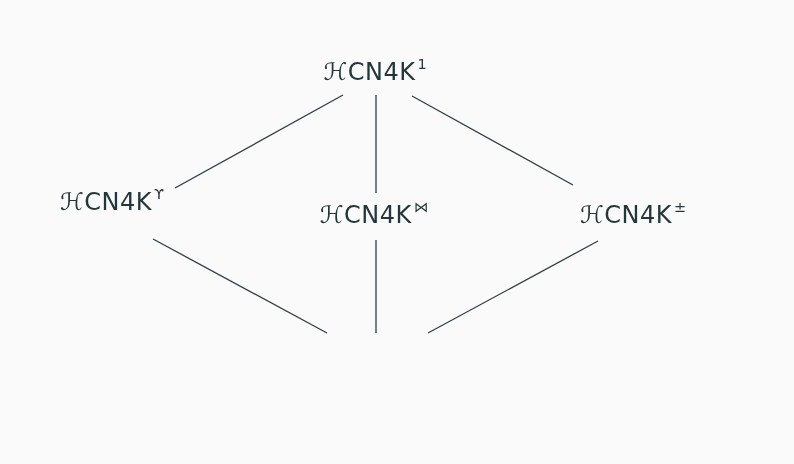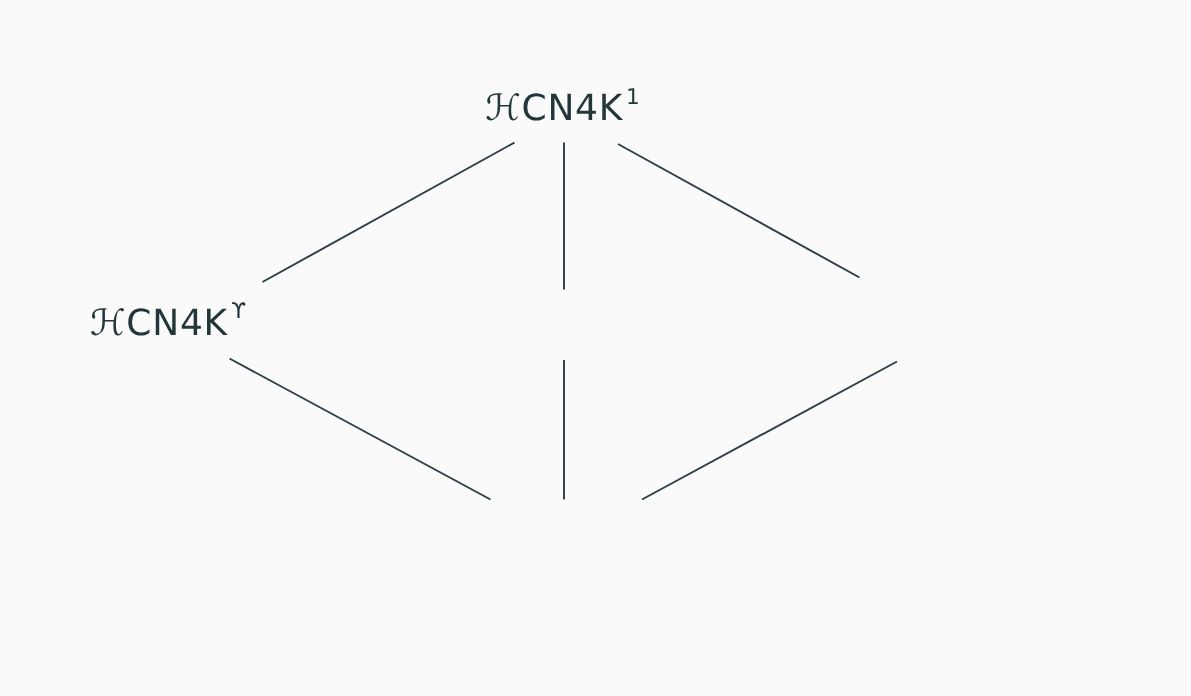--- a/index.html
+++ b/index.html
@@ -40,21 +40,21 @@
   }
   .node .sup {
     display: inline-block;
     font-size: 0.6em;
     position: relative;
     top: -0.75em;
     margin-left: 2px;
     letter-spacing: 0;
   }
   .node-top    { left: 375px; top: 72px;  }
-  .node-left   { left: 112px; top: 215px; }
+  .node-left   { left: 112px; top: 202px; }
   .node-center { left: 374px; top: 215px; }
   .node-right  { left: 633px; top: 215px; }
   .node-bottom { left: 367px; top: 357px; }
 </style>
 </head>
 <body>
 
 <div class="canvas">
 
   <svg class="edges" viewBox="0 0 794 464">
@@ -67,16 +67,22 @@
   </svg>
 
   <div class="node node-top">
     <span class="prefix">ℋ</span><span class="base">CN4K</span><span class="sup">1</span>
   </div>
 
   <div class="node node-left">
     <span class="prefix">ℋ</span><span class="base">CN4K</span><span class="sup">ϒ</span>
   </div>
 
+  <div class="node node-center">
+    <span class="prefix">ℋ</span><span class="base">CN4K</span><span class="sup">⋈</span>
+  </div>
 
+  <div class="node node-right">
+    <span class="prefix">ℋ</span><span class="base">CN4K</span><span class="sup">±</span>
+  </div>
 
 
 </div>
 
 </body></html>

